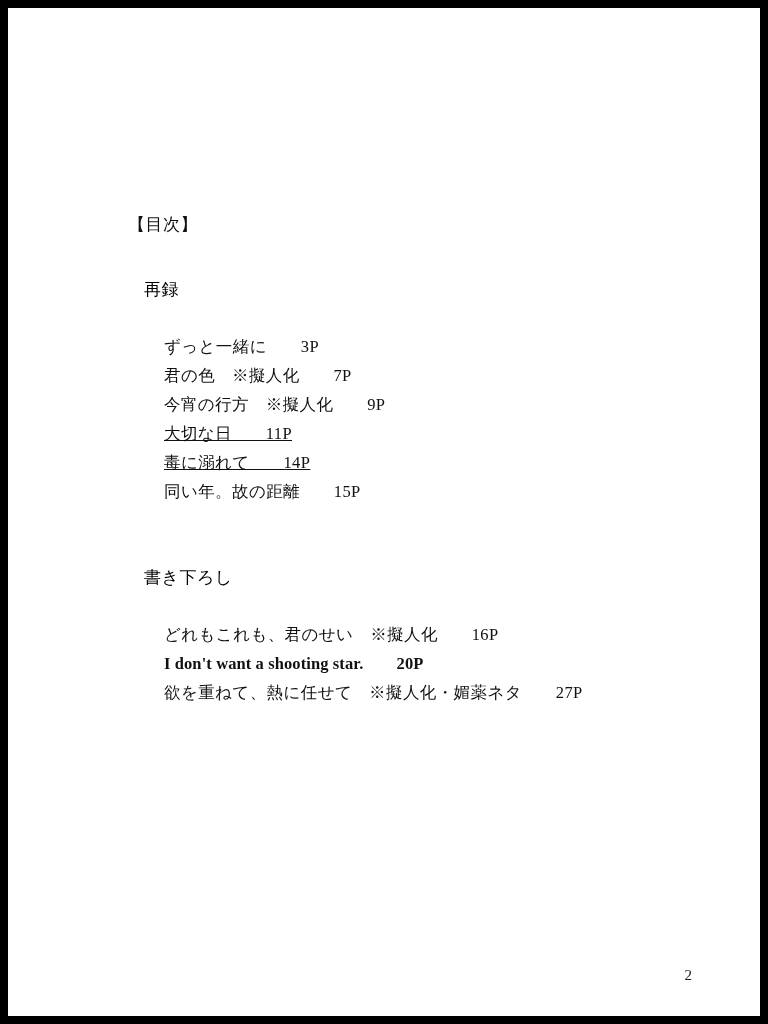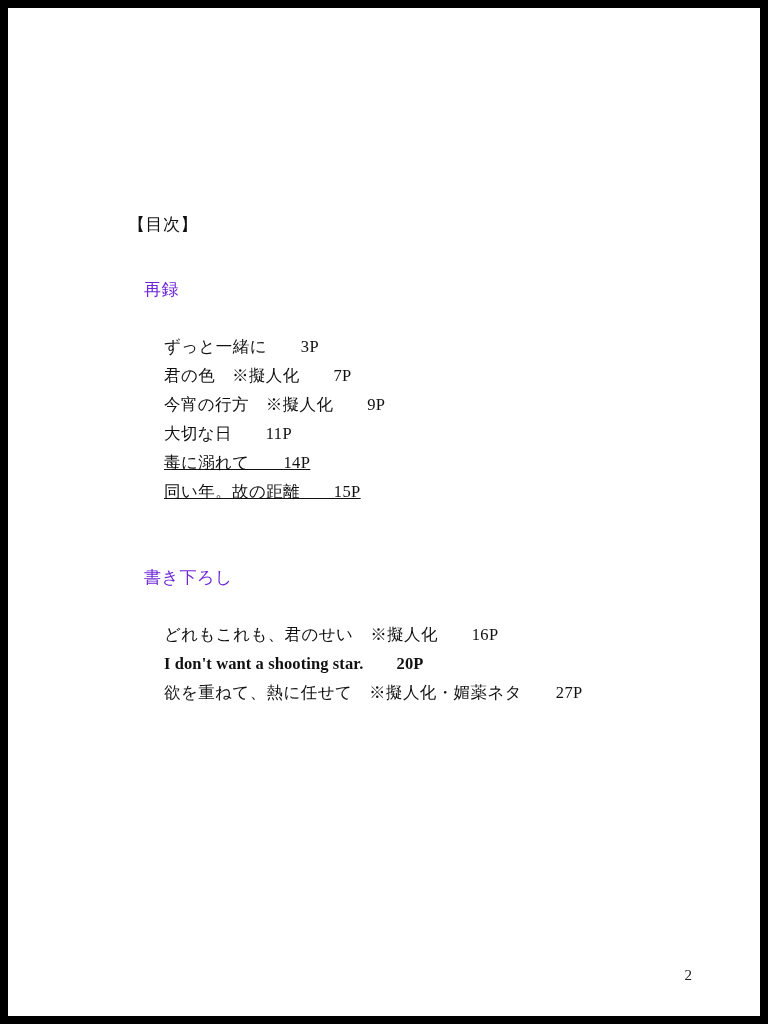--- a/index.html
+++ b/index.html
@@ -39,21 +39,21 @@
   }
   .section {
     position: absolute;
     left: 0;
     width: 100%;
   }
   .section-title {
     position: absolute;
     left: 128px;
     font-size: 17px;
-    color: #6d28d9;
+    color: #000000;
     letter-spacing: 0.5px;
   }
   .entry {
     position: absolute;
     left: 148px;
     font-size: 16.5px;
     color: #111111;
     white-space: pre;
     letter-spacing: 0.4px;
   }
@@ -76,23 +76,23 @@
   <div class="content">
 
     <div class="toc-heading">【目次】</div>
 
     <div class="section">
       <div class="section-title" style="top:270px;">再録</div>
 
       <div class="entry" style="top:328px;">ずっと一緒に　　3P</div>
       <div class="entry" style="top:357px;">君の色　※擬人化　　7P</div>
       <div class="entry" style="top:386px;">今宵の行方　※擬人化　　9P</div>
-      <div class="entry" style="top:415px;">大切な日　　11P</div>
+      <div class="entry" style="top:415px;text-decoration:underline;">大切な日　　11P</div>
       <div class="entry" style="top:444px;text-decoration:underline;">毒に溺れて　　14P</div>
-      <div class="entry" style="top:473px;text-decoration:underline;">同い年。故の距離　　15P</div>
+      <div class="entry" style="top:473px;">同い年。故の距離　　15P</div>
     </div>
 
     <div class="section">
       <div class="section-title" style="top:558px;text-align:center;">書き下ろし</div>
 
       <div class="entry" style="top:616px;">どれもこれも、君のせい　※擬人化　　16P</div>
       <div class="entry latin" style="top:645px;font-weight:bold;">I don't want a shooting star.　　20P</div>
       <div class="entry" style="top:674px;">欲を重ねて、熱に任せて　※擬人化・媚薬ネタ　　27P</div>
     </div>
 

